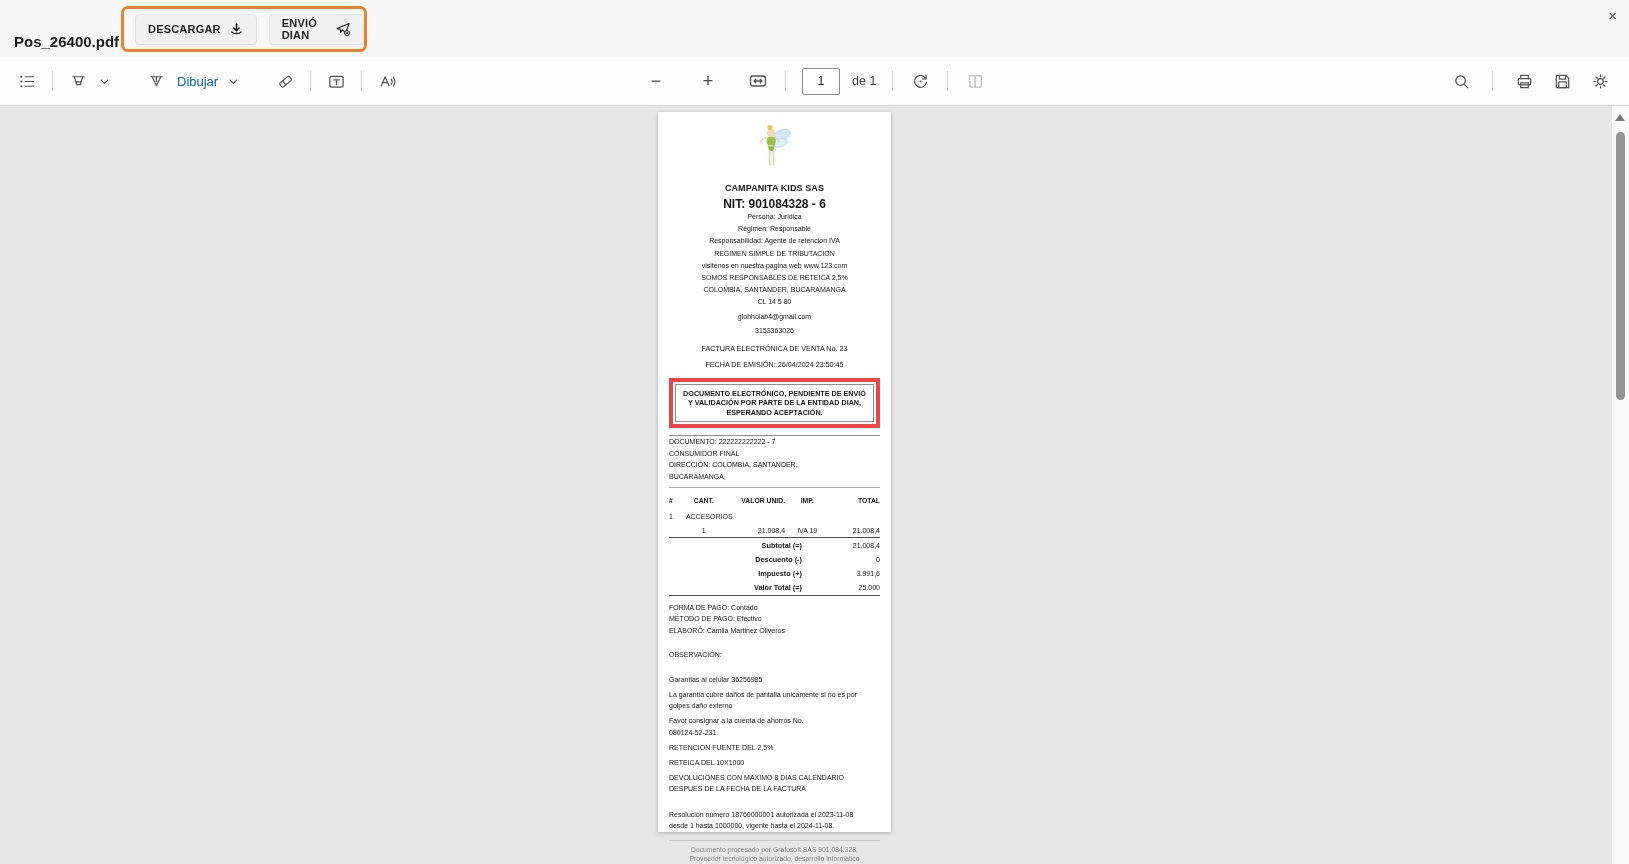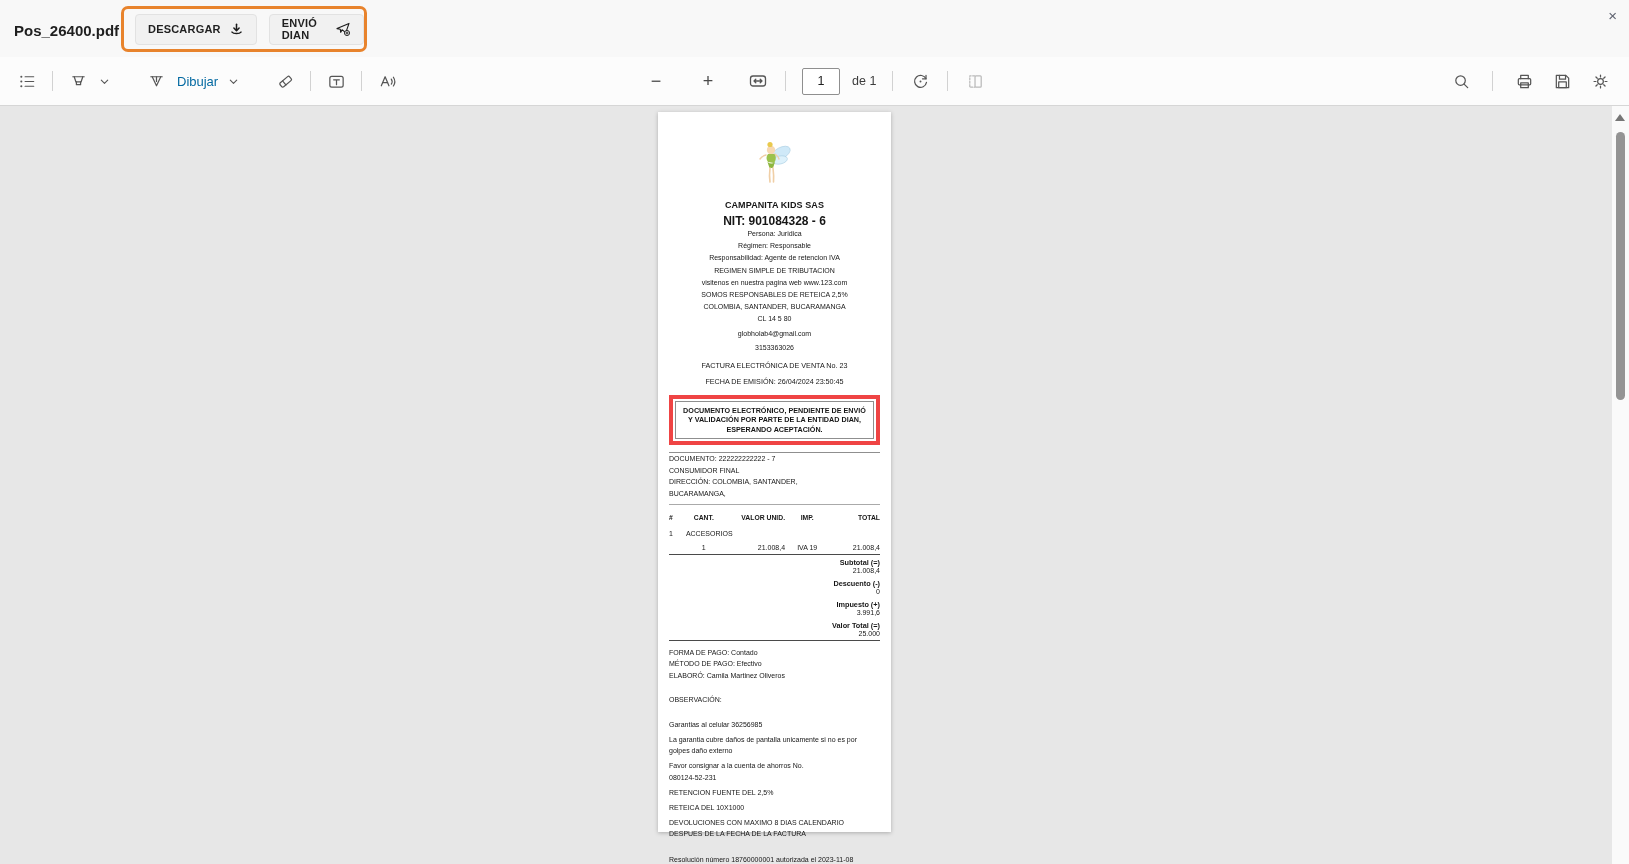--- a/index.html
+++ b/index.html
@@ -1,21 +1,21 @@
 <!DOCTYPE html>
 <html><head>
 <meta charset="utf-8">
 <style>
   * { margin:0; padding:0; box-sizing:border-box; }
   html,body { width:1629px; height:864px; overflow:hidden; }
   body { font-family:"Liberation Sans", sans-serif; background:#e7e7e7; position:relative; }
 
   
   .app-header { position:absolute; top:0; left:0; right:0; height:57px; background:#f8f8f8; }
-  .filename { position:absolute; left:14px; top:22px; font-size:15px; font-weight:700; color:#1f1f1f; }
+  .filename { position:absolute; left:14px; top:33px; font-size:15px; font-weight:700; color:#1f1f1f; }
   .highlight-box { position:absolute; left:121px; top:6px; width:246px; height:46px;
                    border:3px solid #E8832C; border-radius:7px; display:flex; align-items:center;
                    gap:12px; padding-left:11px; }
   .hd-btn { display:flex; align-items:center; gap:8px; height:31px; padding:0 12px;
             background:#f1f1f1; border:1px solid #e2e2e2; border-radius:4px;
             font-size:11px; font-weight:700; letter-spacing:.2px; color:#1f1f1f; cursor:pointer; }
   .close-x { position:absolute; right:12px; top:7px; font-size:15px; color:#5f6370; cursor:pointer; }
 
   
   .pdf-toolbar { position:absolute; top:57px; left:0; right:0; height:49px; background:#fcfcfc;
@@ -32,21 +32,21 @@
   .chev { width:12px; height:12px; display:flex; align-items:center; cursor:pointer; }
   .chev svg { stroke:#565656; fill:none; stroke-width:1.2; stroke-linecap:round; stroke-linejoin:round; }
   .sign { font-size:18px; color:#4a4a4a; cursor:pointer; line-height:1; }
   .page-input { width:38px; height:27px; border:1px solid #8f8f8f; border-radius:2px; background:#fff;
                 text-align:center; font-size:12.5px; color:#202020; font-family:"Liberation Sans",sans-serif; }
   .de-label { font-size:12.5px; color:#3c3c3c; }
 
   
   .content { position:absolute; top:106px; left:0; right:0; bottom:0; background:#e7e7e7; }
   .pdf-page { position:absolute; left:658px; top:6px; width:233px; height:720px; background:#fff;
-              box-shadow:0 1px 4px rgba(0,0,0,.25); padding:25px 11px; color:#161616; }
+              box-shadow:0 1px 4px rgba(0,0,0,.25); padding:8px 11px; color:#161616; }
   .c { text-align:center; }
   .logo-wrap { display:flex; justify-content:center; margin-top:2px; }
   .company { font-size:9px; font-weight:700; margin-top:5px; letter-spacing:.1px; }
   .nit { font-size:12px; font-weight:700; margin-top:4px; }
   .info-line { font-size:7px; line-height:12.2px; }
   .info-gap { margin-top:2px; }
   .inv-title { font-size:7.2px; margin-top:7px; }
   .emission  { font-size:7.2px; margin-top:7px; }
   .dian-box { margin-top:9px; border:4px solid #ef4444; padding:2px; }
   .dian-box-inner { border:1px solid #8f8f8f; padding:4px 5px; font-size:7.2px; font-weight:700;
@@ -59,21 +59,21 @@
   .itbl-head { display:flex; margin-top:9px; font-size:6.8px; font-weight:700; }
   .itbl-row  { display:flex; font-size:7px; }
   .col-n { flex:0 0 8%;  text-align:left; }
   .col-c { flex:0 0 17%; text-align:center; }
   .col-v { flex:0 0 30%; text-align:right; }
   .col-i { flex:0 0 21%; text-align:center; }
   .col-t { flex:1;       text-align:right; }
   .item-name-row { margin-top:9px; }
   .item-val-row  { margin-top:7px; padding-bottom:3px; }
   .tline { border:none; border-top:1px solid #4a4a4a; }
-  .tot-row { display:flex; align-items:flex-end; padding:2.6px 0;flex-direction:column; }
+  .tot-row { display:flex; align-items:center; padding:2.6px 0; }
   .tot-label { flex:0 0 63%; text-align:right; font-size:7.3px; font-weight:700; }
   .tot-value { flex:1; text-align:right; font-size:7px; }
   .tot-final { border-bottom:1px solid #4a4a4a; }
   .pay-first { margin-top:6px; }
   .obs-title { margin-top:13px; }
   .obs-first { margin-top:13px; }
   .obs-line  { margin-top:3.5px; }
   .w205 { max-width:205px; }
   .w160 { max-width:160px; }
   .resolution { margin-top:14px; max-width:196px; }

